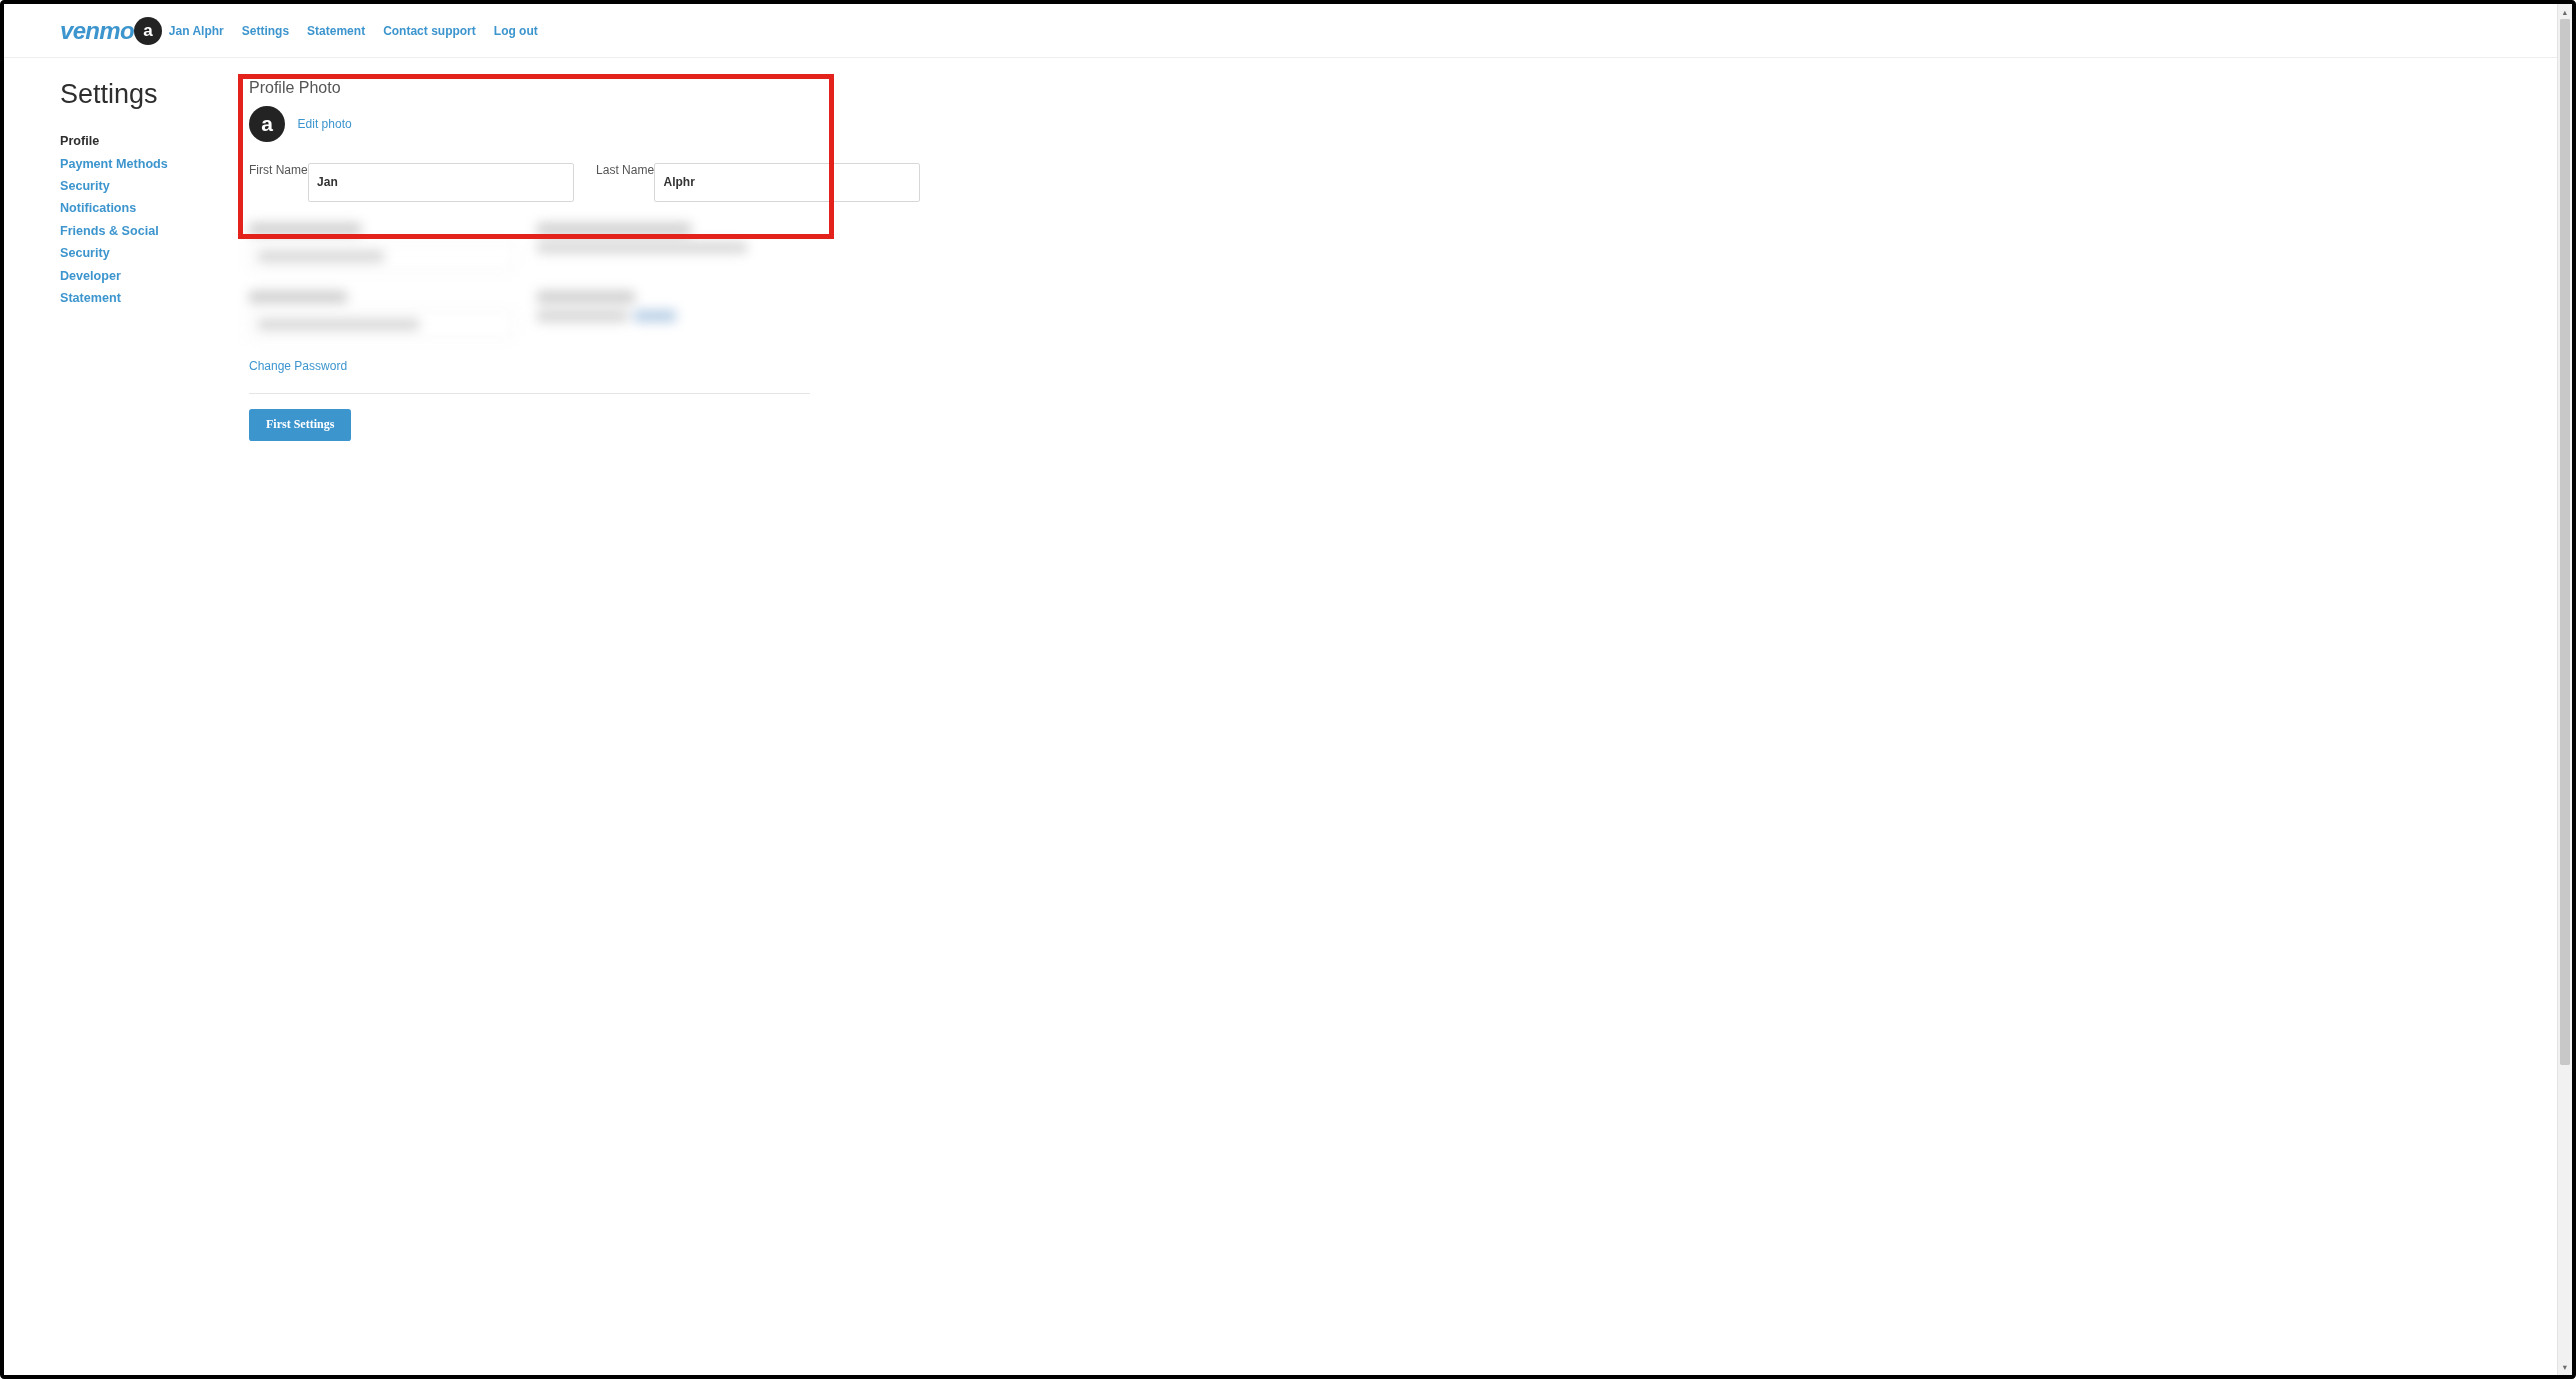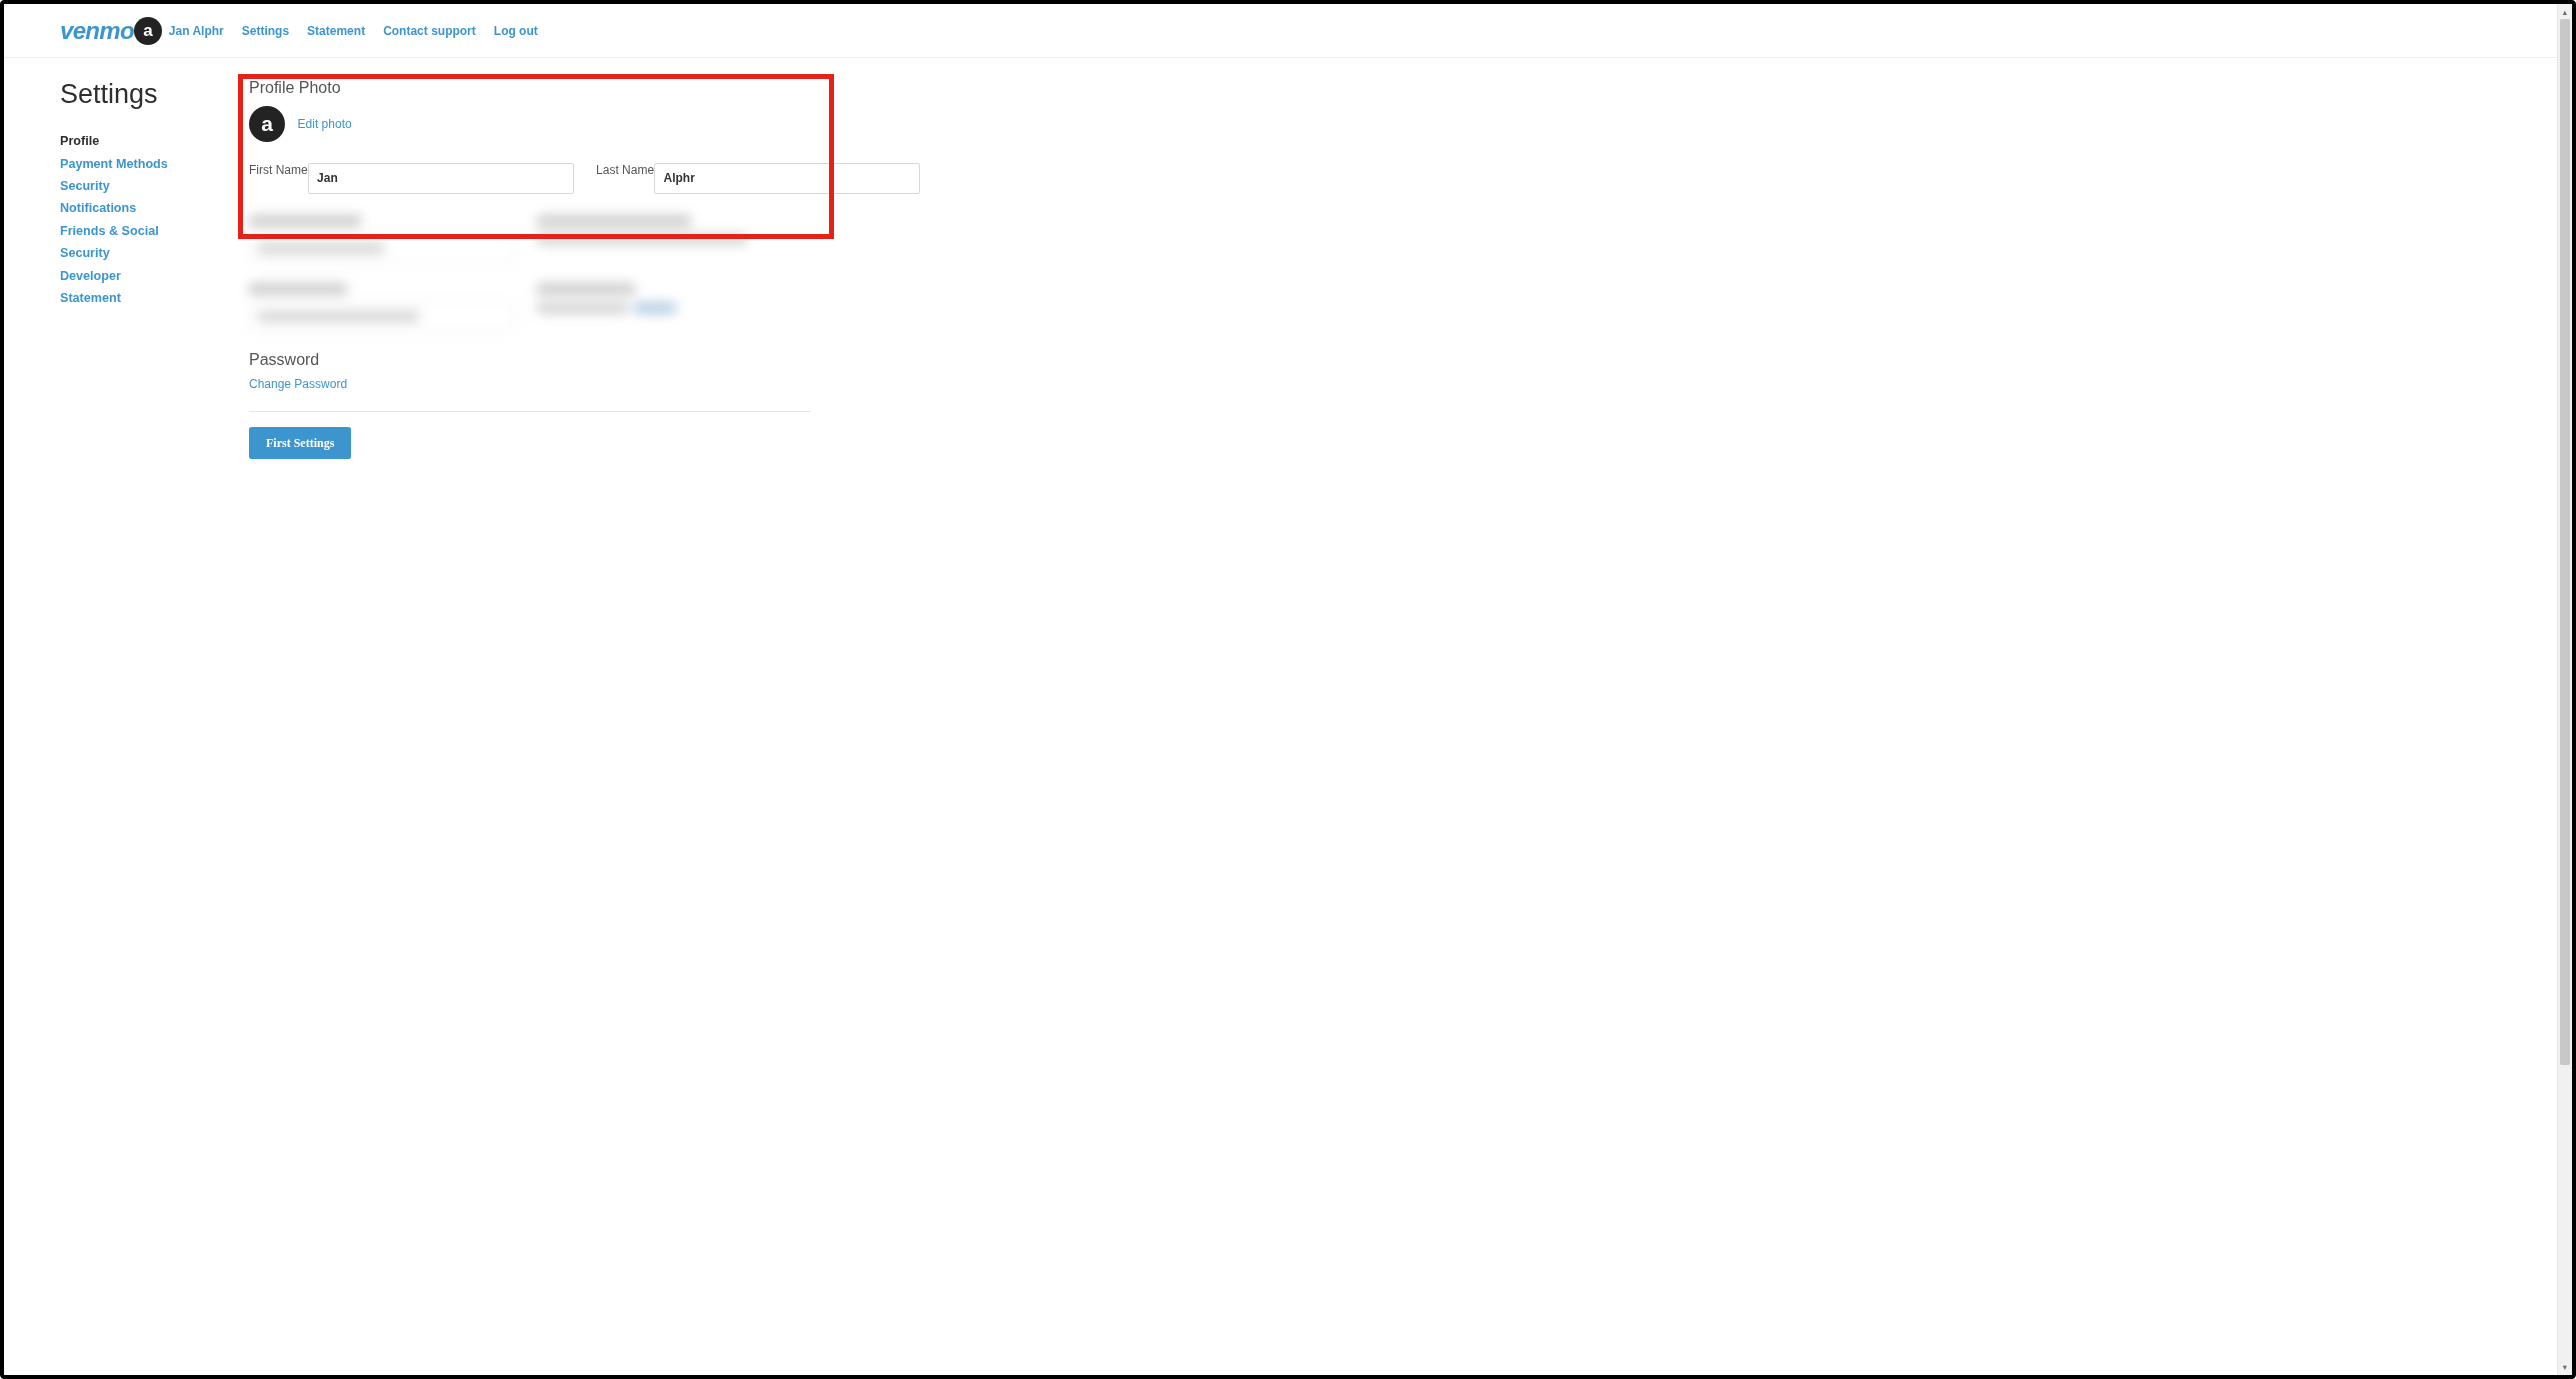--- a/index.html
+++ b/index.html
@@ -108,21 +108,21 @@
     color: #555;
     margin-bottom: 8.4px;
   }
   .photo-row { display: flex; align-items: center; gap: 12.6px; margin-bottom: 21px; }
   .link { color: #3d95ce; text-decoration: none; font-size: 12px; }
   .row2 { display: flex; gap: 22.4px; margin-bottom: 21px; }
   .field-group { display: flex; }
   .field-group label { font-size: 12px; color: #555; margin-bottom: 7px; }
   .text-input {
     width: 266px;
-    height: 31px;
+    height: 39px;
     padding: 5.6px 8.4px;
     font-size: 12px;
     font-weight: 600;
     color: #333;
     border: 0.7px solid #d7d7d7;
     border-radius: 2.1px;
     background: #fff;
   }
   .blur-block {
     display: flex; gap: 22.4px; margin-bottom: 19.6px;
@@ -234,21 +234,20 @@
           <div>
             <div class="blur-label" style="width:98px"></div>
             <div style="display:flex;gap:5.6px;align-items:center">
               <div class="blur-text" style="width:91px;margin-bottom:0"></div>
               <div class="blur-text2" style="width:42px"></div>
             </div>
           </div>
         </div>
 
         <div class="pw-section">
-          <div class="section-label">Password</div>
           <a href="#" class="link">Change Password</a>
         </div>
 
         <hr class="divider">
 
 
         <button class="save-btn">First Settings</button>
       </div>
     </div>
 

